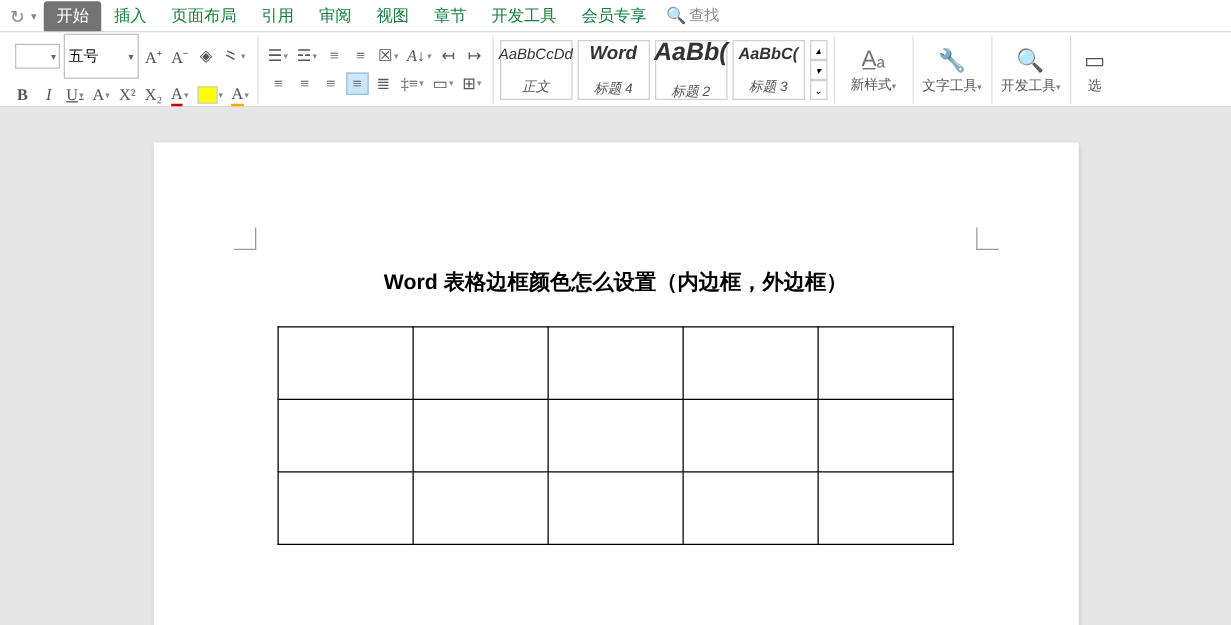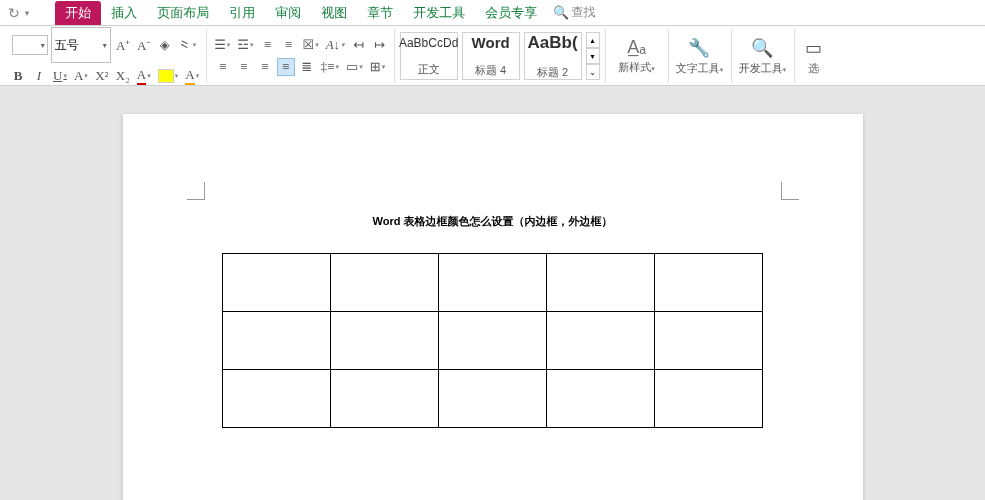--- a/index.html
+++ b/index.html
@@ -3,21 +3,21 @@
 <meta charset="utf-8">
 <style>
 * { box-sizing: border-box; margin: 0; padding: 0; }
 body { font-family: "Microsoft YaHei", "SimSun", sans-serif; font-size: 12px; background: #fff; width: 985px; height: 500px; overflow: hidden; position: relative; }
 
 .menubar { display: flex; align-items: center; height: 26px; background: #fff; border-bottom: 1px solid #d0d0d0; padding-left: 5px; gap: 0; }
 .menubar .qat { display: flex; align-items: center; gap: 2px; margin-right: 6px; }
 .menubar .qat .redo-icon { color: #888; font-size: 14px; padding: 0 3px; }
 .menubar .qat .dd { color: #888; font-size: 9px; }
 .menubar .tab { padding: 3px 10px; color: #15803d; cursor: pointer; font-size: 13px; }
-.menubar .tab.active { background: #be185d; color: #fff; border-radius: 3px 3px 0 0; margin-left: 20px; }
+.menubar .tab.active { background: #737373; color: #fff; border-radius: 3px 3px 0 0; }
 .menubar .search { display: flex; align-items: center; color: #888; margin-left: 6px; }
 .menubar .search .search-icon { font-size: 13px; margin-right: 2px; }
 
 .ribbon { display: flex; align-items: stretch; height: 60px; background: #fff; border-bottom: 1px solid #d0d0d0; padding: 3px 4px 2px 4px; gap: 0; }
 .ribbon .group { display: flex; align-items: center; border-right: 1px solid #e0e0e0; padding: 0 5px; gap: 4px; }
 .ribbon .group:last-child { border-right: none; }
 
 .font-group { display: flex; flex-direction: column; gap: 2px; justify-content: center; }
 .font-row { display: flex; align-items: center; gap: 3px; }
 .fontname { border: 1px solid #c0c0c0; width: 36px; height: 20px; font-size: 11px; display: flex; align-items: center; justify-content: flex-end; padding: 0 2px; background: #fff; }
@@ -25,41 +25,41 @@
 .fontsize .dd { margin-left: auto; font-size: 8px; color: #666; }
 .ribbon-btn { display: inline-flex; align-items: center; justify-content: center; width: 18px; height: 18px; color: #555; font-size: 13px; cursor: pointer; font-family: "Times New Roman", serif; }
 .ribbon-btn.wide { width: auto; padding: 0 2px; }
 .ribbon-btn .dd { font-size: 7px; margin-left: 1px; color: #888; }
 .ribbon-btn.yellow { background: #ffff00; border: 1px solid #ccc; width: 16px; height: 14px; }
 .ribbon-btn.active { background: #cde6f7; border: 1px solid #92c0e0; }
 
 .para-group { display: flex; flex-direction: column; gap: 2px; justify-content: center; }
 .para-row { display: flex; align-items: center; gap: 3px; }
 
-.styles-group { display: flex; align-items: center; gap: 2px; }
+.styles-group { display: flex; align-items: center; gap: 2px; font-style: italic; }
 .style-item { border: 1px solid #d0d0d0; width: 58px; height: 48px; display: flex; flex-direction: column; align-items: center; justify-content: center; cursor: pointer; background: #fff; }
 .style-item .sample { font-size: 12px; color: #333; }
 .style-item .sample.big { font-size: 15px; font-weight: bold; }
 .style-item .label { font-size: 11px; color: #555; margin-top: 12px; }
 .styles-nav { display: flex; flex-direction: column; width: 14px; }
 .styles-nav div { border: 1px solid #d0d0d0; height: 16px; font-size: 8px; display: flex; align-items: center; justify-content: center; cursor: pointer; background: #fff; }
 
 .big-btn { display: flex; flex-direction: column; align-items: center; justify-content: center; width: 52px; height: 50px; cursor: pointer; gap: 2px; }
 .big-btn .icon { font-size: 18px; color: #555; }
 .big-btn .label { font-size: 11px; color: #555; }
 .big-btn .dd { font-size: 7px; color: #888; }
 
 .workspace { background: #e6e6e6; height: 414px; position: relative; display: flex; justify-content: center; padding-top: 28px; }
 .page { background: #fff; width: 740px; height: 500px; box-shadow: 0 1px 4px rgba(0,0,0,0.2); position: relative; padding-top: 100px; }
 
 .corner { position: absolute; width: 18px; height: 18px; }
 .corner.tl { top: 68px; left: 64px; border-right: 1px solid #999; border-bottom: 1px solid #999; }
 .corner.tr { top: 68px; right: 64px; border-left: 1px solid #999; border-bottom: 1px solid #999; }
 
-.doc-title { text-align: center; font-weight: bold; font-size: 11px; color: #000; font-family: "Microsoft YaHei", "SimHei", sans-serif; margin-bottom: 24px; }
+.doc-title { text-align: center; font-weight: bold; font-size: 17px; color: #000; font-family: "Microsoft YaHei", "SimHei", sans-serif; margin-bottom: 24px; }
 
 .doc-table { border-collapse: collapse; margin: 0 auto; }
 .doc-table td { border: 1px solid #000; width: 108px; height: 58px; }
 </style>
 </head>
 <body>
 
 <div class="menubar">
   <div class="qat">
     <span class="redo-icon">↻</span>
@@ -152,22 +152,26 @@
   <div class="group styles-group">
     <div class="style-item">
       <div class="sample">AaBbCcDd</div>
       <div class="label">正文</div>
     </div>
     <div class="style-item">
       <div class="sample big">Word</div>
       <div class="label">标题 4</div>
     </div>
     <div class="style-item">
-      <div class="sample" style="font-size:17px;font-weight:bold">AaBb(</div>
+      <div class="sample" style="font-size:20px;font-weight:bold">AaBb(</div>
       <div class="label">标题 2</div>
+    </div>
+    <div class="style-item">
+      <div class="sample" style="font-size:13px;font-weight:bold">AaBbC(</div>
+      <div class="label">标题 3</div>
     </div>
     <div class="styles-nav">
       <div>▴</div>
       <div>▾</div>
       <div>⌄</div>
     </div>
   </div>
 
   <div class="group">
     <div class="big-btn">

